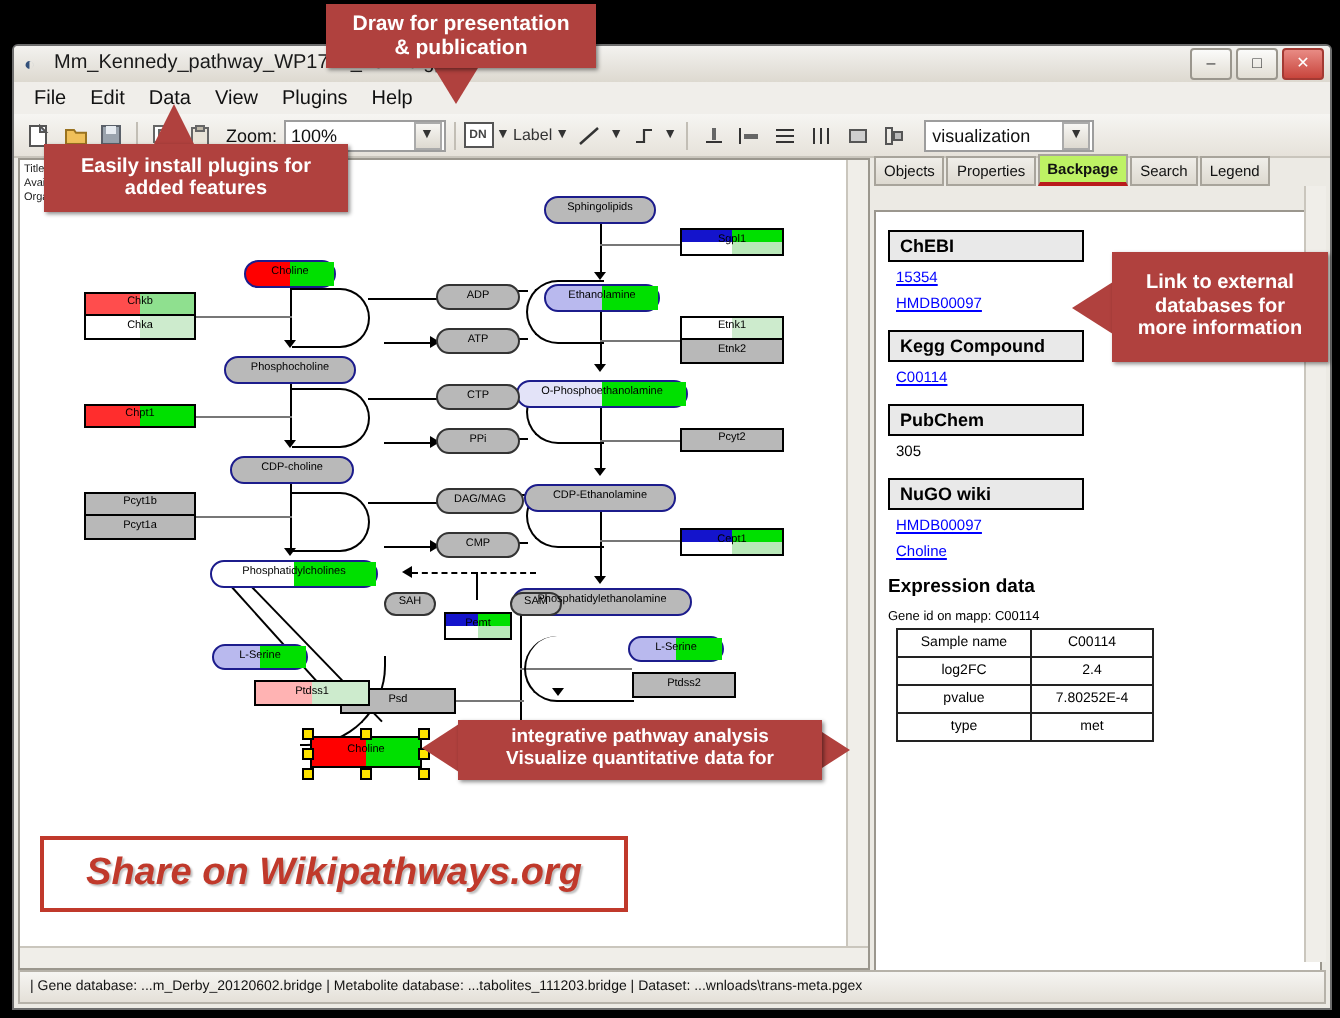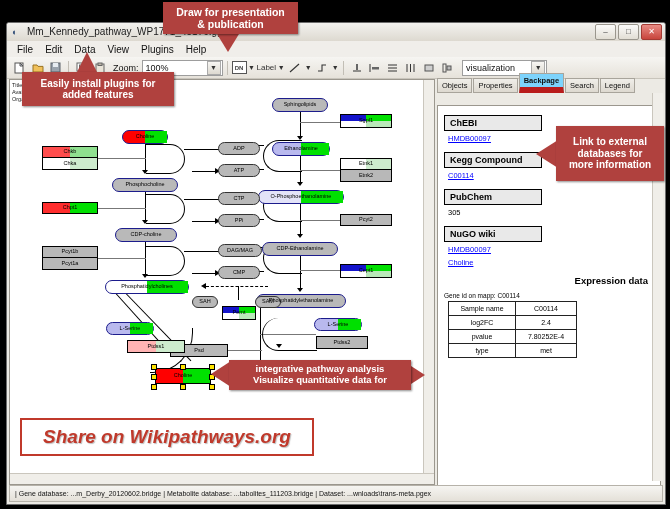--- a/index.html
+++ b/index.html
@@ -72,29 +72,29 @@
            border-right:3px solid transparent;border-bottom:4px solid #000;}
   .curve{position:absolute;border:1px solid #000;background:transparent;}
 
   .handle{position:absolute;width:4px;height:4px;background:#ffe400;border:1px solid #000;z-index:8;}
 
   
   .rpanel{position:absolute;left:428px;top:56px;width:228px;height:404px;background:#eceae4;}
   .tabs{position:absolute;left:2px;top:0;height:14px;display:flex;align-items:flex-end;}
   .tab{font-size:7.5px;color:#111;padding:1px 4px 1px 4px;border:1px solid #a8a49b;
        background:linear-gradient(#f0eee9,#ddd9d0);margin-right:1px;height:11px;line-height:11px;}
-  .tab.active{background:#7dd3fc;border-bottom:6px solid #b91c1c;font-weight:bold;}
+  .tab.active{background:#bef264;border-bottom:2px solid #b91c1c;font-weight:bold;}
   .backpage{position:absolute;left:2px;top:26px;width:222px;height:388px;background:#fff;
             border:1px solid #9b978e;overflow:hidden;}
   .bp-inner{position:absolute;left:6px;top:4px;right:12px;}
   .bp-box{display:inline-block;min-width:86px;padding:2px 5px;border:1px solid #000;
           background:#e9e9e9;font-size:9px;font-weight:bold;color:#000;margin-top:5px;}
   .bp-val{font-size:7.5px;color:#00f;text-decoration:underline;margin:3px 0 4px 4px;}
   .bp-val.plain{color:#000;text-decoration:none;}
-  .bp-head{font-size:9.5px;font-weight:bold;color:#000;margin:8px 0 6px 0;text-align:right;}
+  .bp-head{font-size:9.5px;font-weight:bold;color:#000;margin:8px 0 6px 0;}
   .bp-sub{font-size:6.5px;color:#000;margin-bottom:2px;}
   .bp-table{border-collapse:collapse;margin-left:4px;}
   .bp-table td{border:1px solid #222;font-size:7px;text-align:center;padding:1px 4px;
                height:11px;color:#000;}
   .bp-table td.k{width:58px;} .bp-table td.v{width:52px;}
   .rp-scroll{position:absolute;right:0;top:14px;width:10px;height:388px;background:#f0eee9;border-left:1px solid #cac6bd;}
 
   
   .statusbar{position:absolute;left:2px;bottom:2px;width:652px;height:15px;
              background:linear-gradient(#f6f5f2,#e4e0d8);border:1px solid #b6b2a9;
@@ -465,20 +465,21 @@
         <span class="tab">Objects</span>
         <span class="tab">Properties</span>
         <span class="tab active">Backpage</span>
         <span class="tab">Search</span>
         <span class="tab">Legend</span>
       </div>
 
       <div class="backpage">
         <div class="bp-inner">
           <div class="bp-box">ChEBI</div>
+          <div class="bp-val">15354</div>
 
           <div class="bp-val">HMDB00097</div>
 
           <div class="bp-box">Kegg Compound</div>
           <div class="bp-val">C00114</div>
 
           <div class="bp-box">PubChem</div>
           <div class="bp-val plain">305</div>
 
           <div class="bp-box">NuGO wiki</div>

